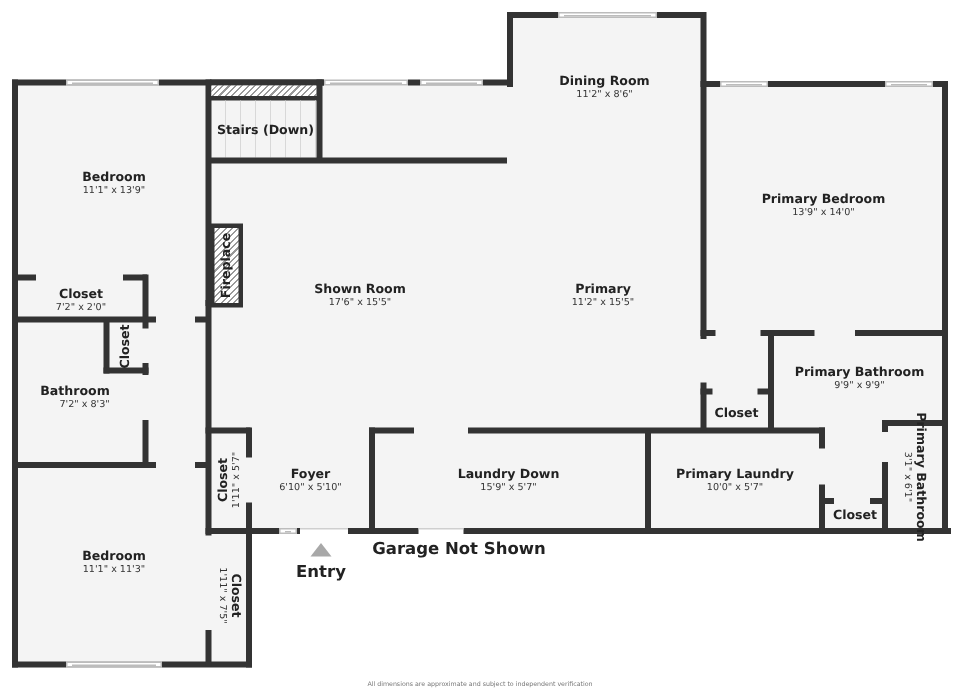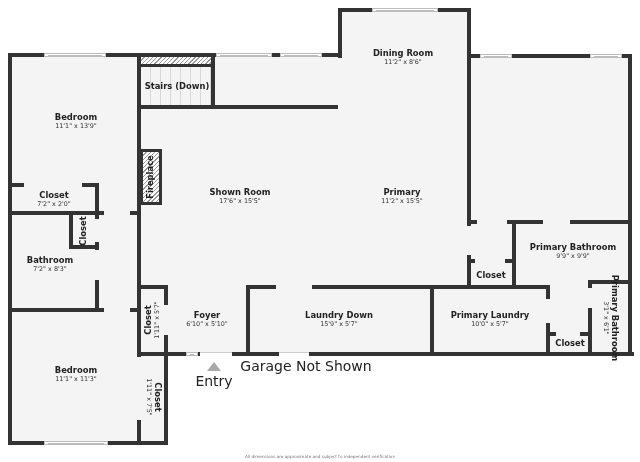--- a/index.html
+++ b/index.html
@@ -11,21 +11,21 @@
   .opening { position:absolute; background:#f4f4f4; }
   .window { position:absolute; background:#ffffff; border:1px solid #bcbcbc; box-sizing:border-box; }
   .window::after { content:""; position:absolute; left:3px; right:3px; top:50%; height:1px; background:#bcbcbc; }
   .hatch { position:absolute; background:repeating-linear-gradient(135deg,#ffffff 0 2px,#9a9a9a 2px 3px); }
   .stairlines { position:absolute; background:repeating-linear-gradient(90deg,transparent 0 9px,#d8d8d8 9px 10px); }
   .label { position:absolute; text-align:center; color:#222; line-height:1.15; white-space:nowrap; transform:translate(-50%,-50%); }
   .label .name { font-weight:bold; font-size:8.4px; display:block; }
   .label .dim { font-size:6.4px; display:block; color:#333; }
   .vert { transform:translate(-50%,-50%) rotate(-90deg); }
   .vert90 { transform:translate(-50%,-50%) rotate(90deg); }
-  .free { position:absolute; font-weight:normal; font-size:14px; color:#222; white-space:nowrap; transform:translate(-50%,-50%); }
+  .free { position:absolute; font-weight:bold; font-size:11px; color:#222; white-space:nowrap; transform:translate(-50%,-50%); }
   .tri { position:absolute; width:0; height:0; border-left:7px solid transparent; border-right:7px solid transparent; border-bottom:9px solid #a8a8a8; }
   .footer { position:absolute; left:320px; top:456px; transform:translate(-50%,-50%); font-size:4.2px; color:#777; white-space:nowrap; }
 </style>
 </head>
 <body>
 
 <div class="plan">
 
   <div class="floor" style="left:10px;top:55px;width:130px;height:388px;"></div>
   <div class="floor" style="left:140px;top:55px;width:330px;height:300px;"></div>
@@ -114,20 +114,24 @@
     <span class="name">Bedroom</span>
     <span class="dim">11'1" x 13'9"</span>
   </div>
   <div class="label" style="left:177px;top:87px;">
     <span class="name">Stairs (Down)</span>
   </div>
   <div class="label" style="left:403px;top:58px;">
     <span class="name">Dining Room</span>
     <span class="dim">11'2" x 8'6"</span>
   </div>
+  <div class="label" style="left:549px;top:137px;">
+    <span class="name">Primary Bedroom</span>
+    <span class="dim">13'9" x 14'0"</span>
+  </div>
   <div class="label vert" style="left:151px;top:177px;">
     <span class="name">Fireplace</span>
   </div>
   <div class="label" style="left:54px;top:200px;">
     <span class="name">Closet</span>
     <span class="dim">7'2" x 2'0"</span>
   </div>
   <div class="label" style="left:240px;top:197px;">
     <span class="name">Shown Room</span>
     <span class="dim">17'6" x 15'5"</span>
@@ -136,21 +140,21 @@
     <span class="name">Primary</span>
     <span class="dim">11'2" x 15'5"</span>
   </div>
   <div class="label vert" style="left:84px;top:231px;">
     <span class="name">Closet</span>
   </div>
   <div class="label" style="left:573px;top:252px;">
     <span class="name">Primary Bathroom</span>
     <span class="dim">9'9" x 9'9"</span>
   </div>
-  <div class="label" style="left:50px;top:265px;">
+  <div class="label" style="left:50px;top:265px;text-align:right;">
     <span class="name">Bathroom</span>
     <span class="dim">7'2" x 8'3"</span>
   </div>
   <div class="label" style="left:491px;top:276px;">
     <span class="name">Closet</span>
   </div>
   <div class="label vert" style="left:153px;top:320px;">
     <span class="name">Closet</span>
     <span class="dim">1'11" x 5'7"</span>
   </div>

